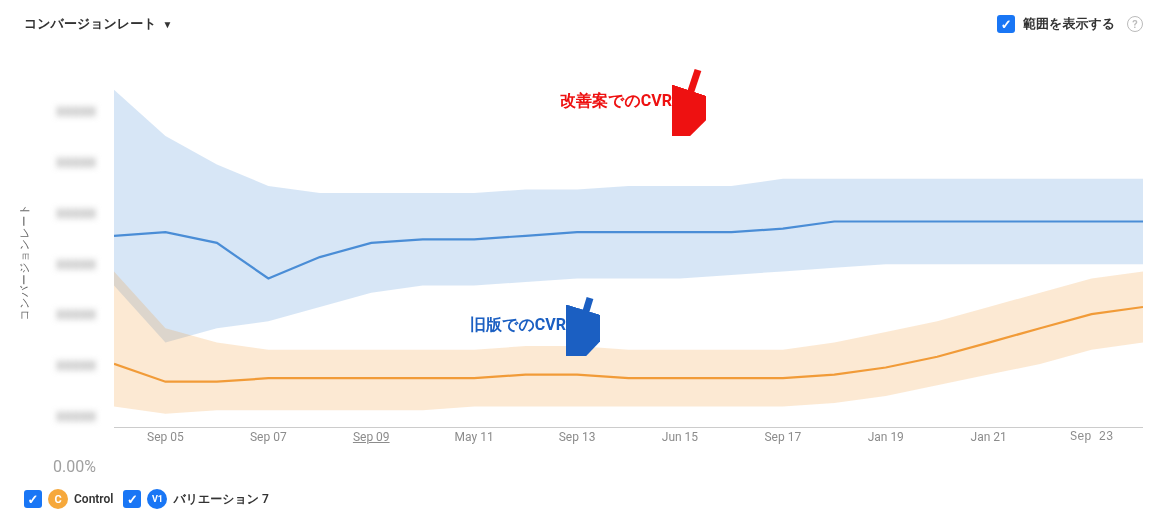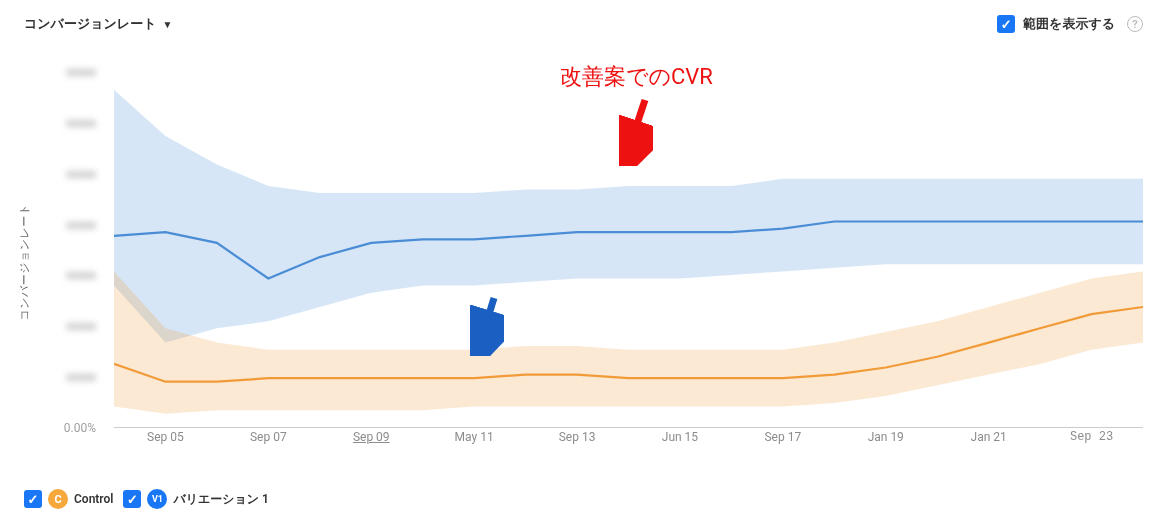--- a/index.html
+++ b/index.html
@@ -78,23 +78,24 @@
   .y-ticks {
     position: absolute;
     left: 0px;
     top: 0;
     bottom: 24px;
     width: 80px;
   }
   .y-tick {
     position: absolute;
     right: 8px;
-    font-size: 12px;
+    font-size: 16px;
     color: #a0a0a0;
     transform: translateY(-50%);
+    margin-top: 38px;
   }
   .y-tick.blurred {
     filter: blur(3px);
     color: #888;
   }
   .plot {
     position: absolute;
     left: 90px;
     right: 0;
     top: 0;
@@ -114,24 +115,24 @@
   }
   .x-tick {
     position: absolute;
     font-size: 12px;
     color: #8c8c8c;
     transform: translateX(-50%);
   }
 
   .annotation {
     position: absolute;
-    font-weight: 400;
-    font-size: 22px;
+    font-weight: 700;
+    font-size: 16px;
     display: flex;
-    flex-direction: column;
+    flex-direction: row;
     align-items: center;
     pointer-events: none;
   }
   .ann-red { color: #e11; }
   .ann-blue { color: #1b5fc2; }
   .arrow {
     margin-top: 4px;
   }
 
   .bottom-legend {
@@ -223,20 +224,21 @@
           <marker id="ah-red" markerWidth="10" markerHeight="10" refX="5" refY="5" orient="auto">
         <path d="M0,0 L10,5 L0,10 Z" fill="#e11"></path>
           </marker>
         </defs>
       <line x1="26" y1="4" x2="8" y2="58" stroke="#e11" stroke-width="7" marker-end="url(#ah-red)"></line>
     </svg>
   </span>
 </div>
 
 <div class="annotation ann-blue" style="left:470px; top:290px;">
+  <span>旧版でのCVR</span>
   <span class="arrow">
     <svg width="34" height="62" viewBox="0 0 34 62">
       <defs>
           <marker id="ah-blue" markerWidth="10" markerHeight="10" refX="5" refY="5" orient="auto">
         <path d="M0,0 L10,5 L0,10 Z" fill="#1b5fc2"></path>
           </marker>
         </defs>
       <line x1="24" y1="4" x2="10" y2="50" stroke="#1b5fc2" stroke-width="7" marker-end="url(#ah-blue)"></line>
     </svg>
   </span>
@@ -244,15 +246,15 @@
 
 <div class="bottom-legend">
   <span class="leg-item">
     <span class="chk">✓</span>
     <span class="badge-c">C</span>
     <span>Control</span>
   </span>
   <span class="leg-item">
     <span class="chk">✓</span>
     <span class="badge-v">V1</span>
-    <span>バリエーション 1</span>
+    <span>バリエーション 7</span>
   </span>
 </div>
 
 </body></html>

